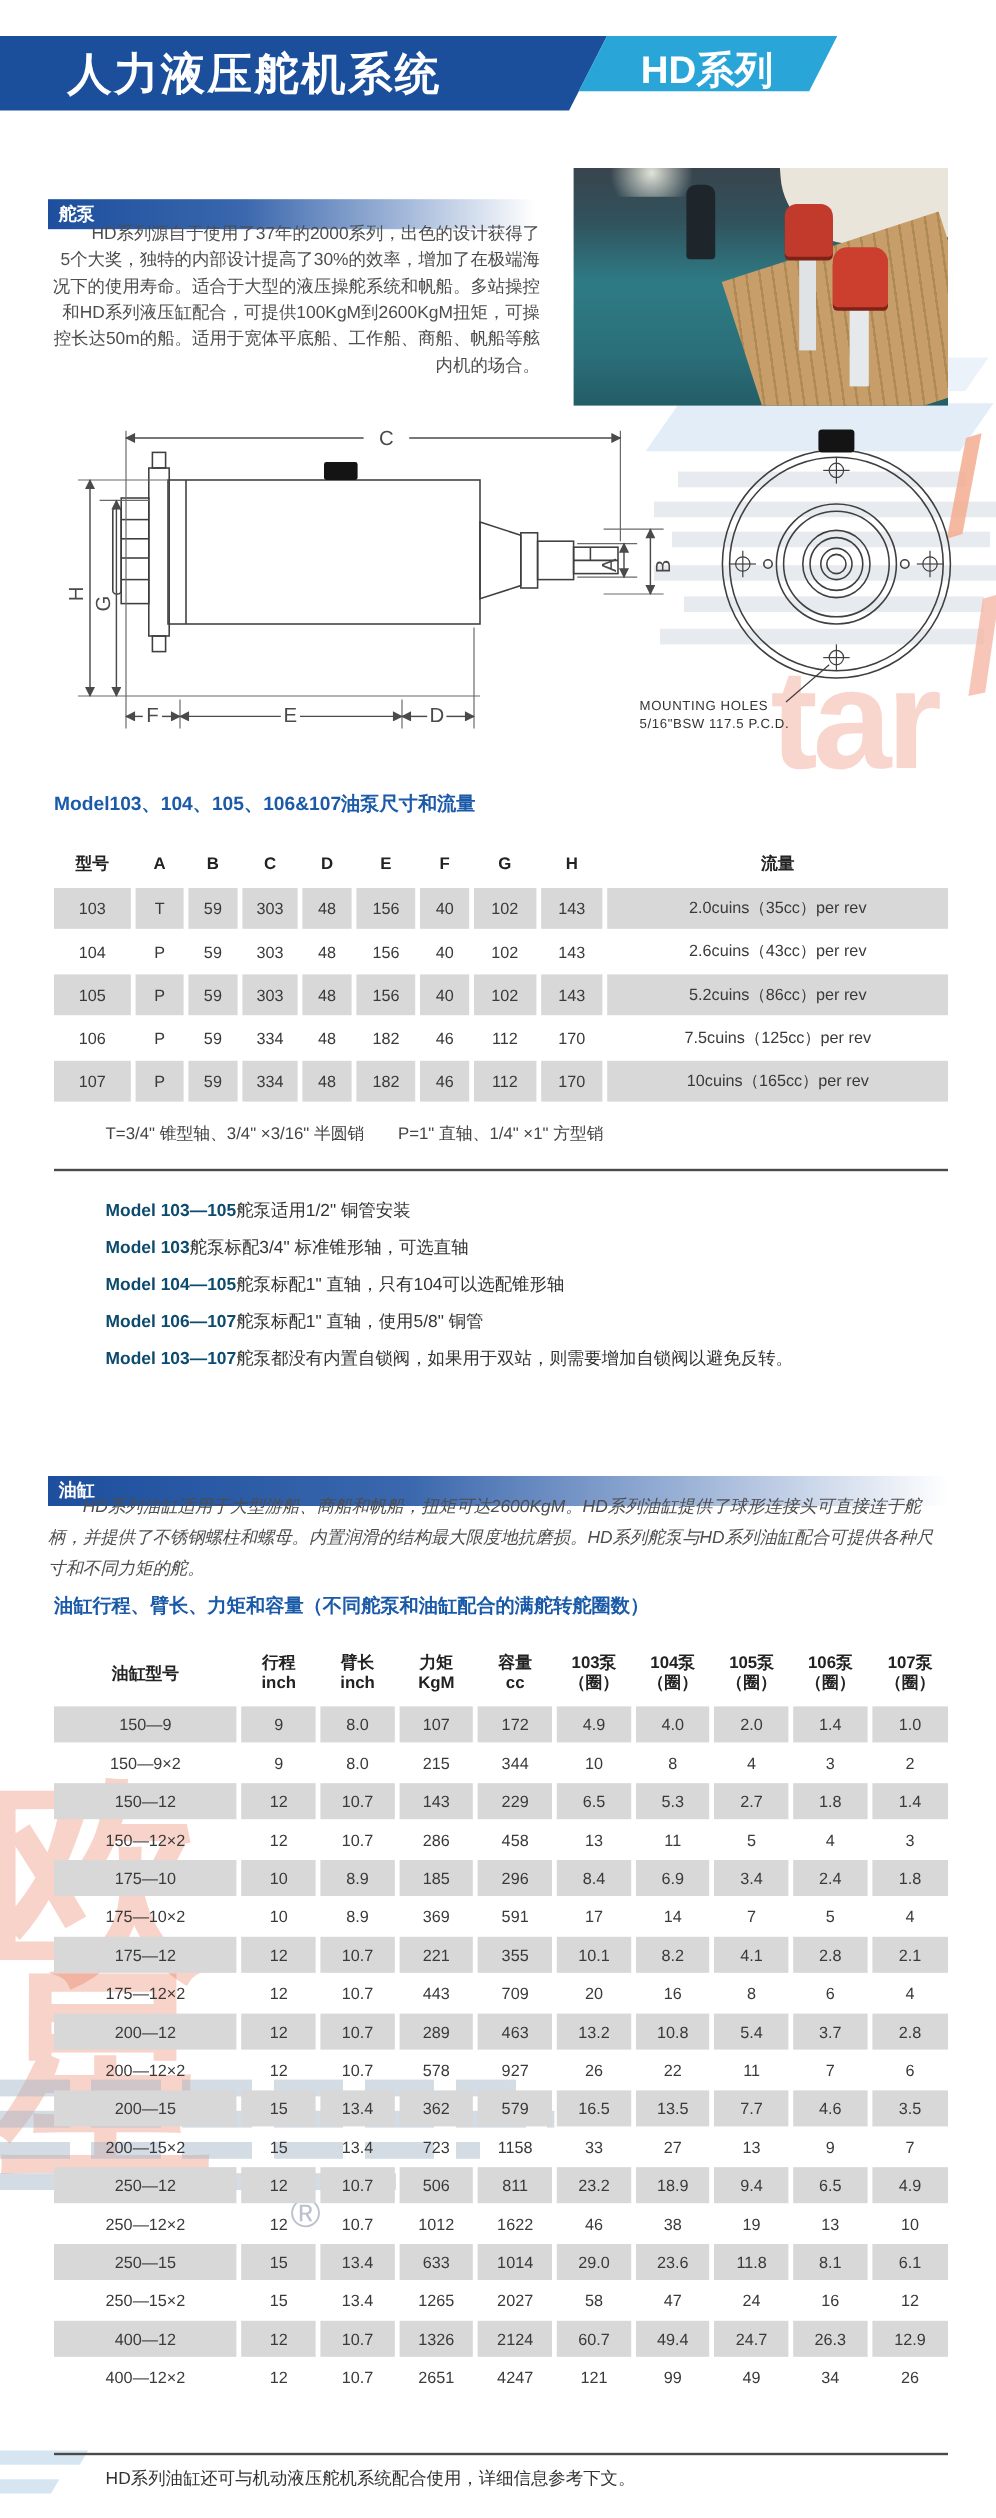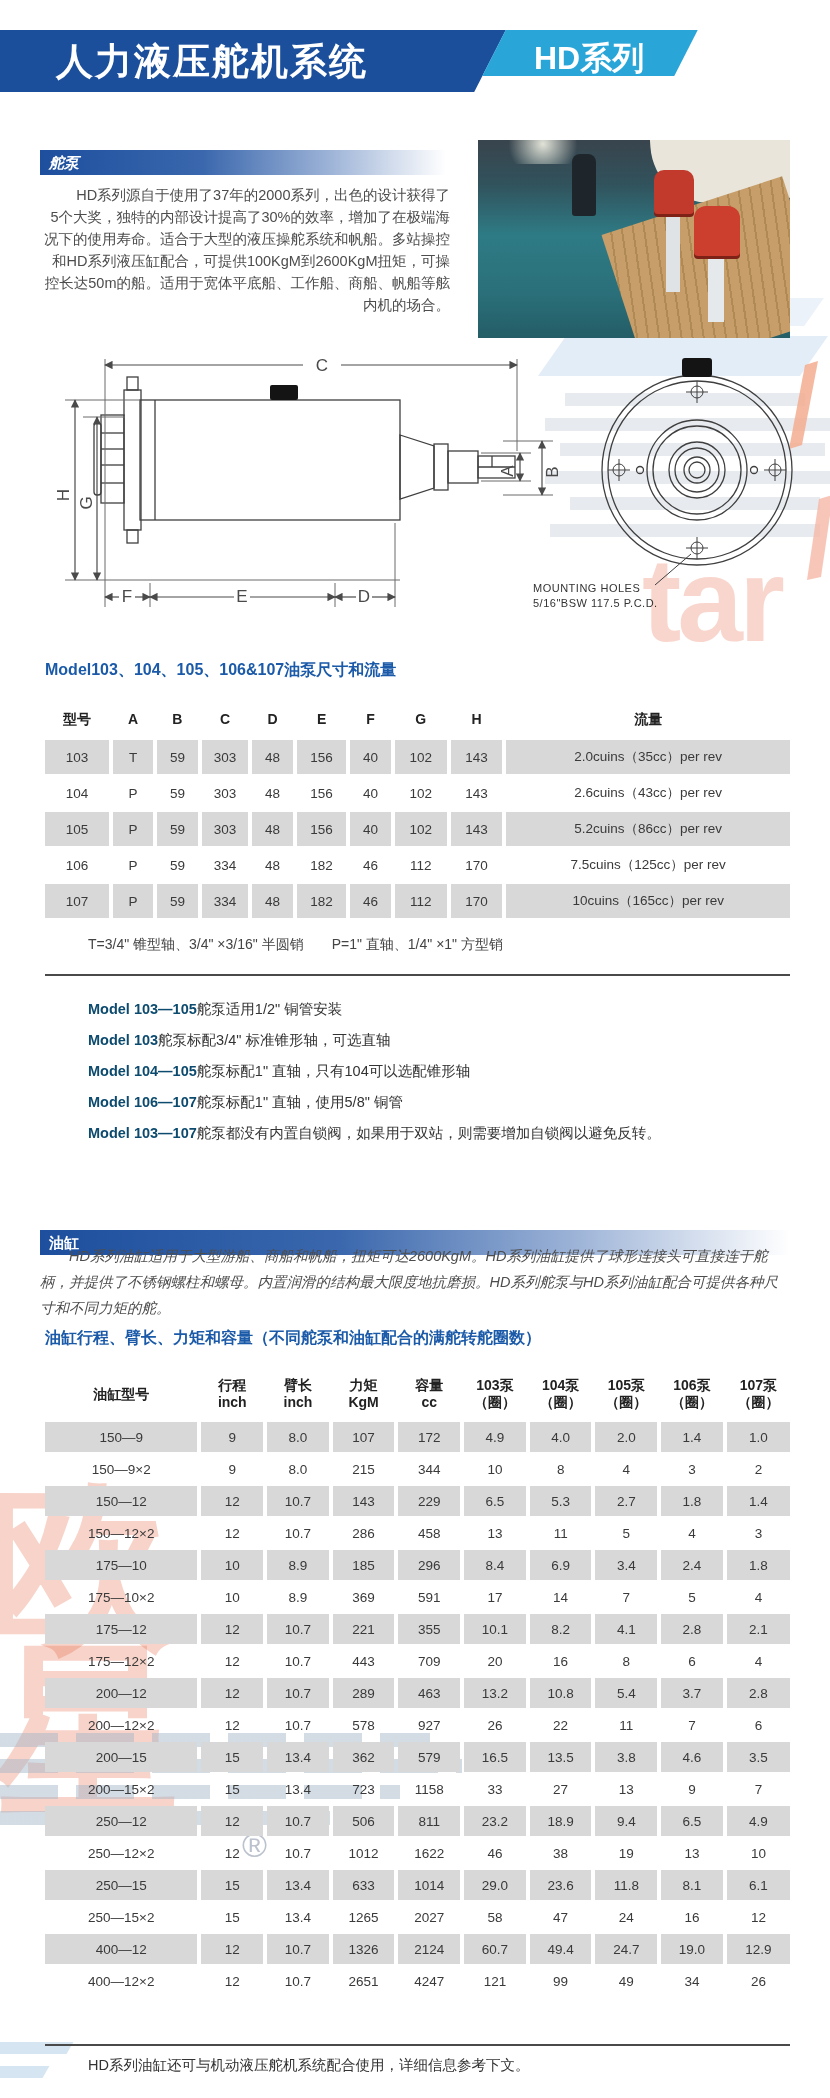--- a/index.html
+++ b/index.html
@@ -8,21 +8,21 @@
   .abs{position:absolute;}
   
   .hdr-band{left:-30px;top:30px;width:520px;height:62px;background:#1b4f9c;transform:skewX(-27deg);z-index:1;}
   .hdr-title{left:56px;top:37px;font-size:37px;font-weight:bold;color:#fff;letter-spacing:2px;z-index:2;}
   .hdr-badge{left:494px;top:30px;width:192px;height:46px;background:#2aa5d8;transform:skewX(-27deg);z-index:1;}
   .hdr-badge-label{left:534px;top:37px;font-size:32px;font-weight:bold;color:#fff;z-index:2;}
   
   .sec-banner{height:25px;line-height:25px;color:#fff;font-size:15px;font-weight:bold;
               padding-left:9px;box-sizing:border-box;z-index:2;
               background:linear-gradient(90deg,#1d4f9e 0%,#3a67ad 40%,#9fb5d8 72%,#ffffff 100%);}
-  #banner-pump{left:40px;top:150px;width:406px;font-style:italic;}
+  #banner-pump{left:40px;top:166px;width:406px;}
   #banner-cyl{left:40px;top:1230px;width:750px;}
   
   .para{font-size:14.5px;line-height:22px;color:#4d4d4d;text-indent:2em;margin:0;z-index:2;}
   #para-pump{left:40px;top:184px;width:410px;text-align:right;}
   #para-cyl{left:40px;top:1243px;width:752px;line-height:26px;font-style:italic;}
   
   #photo{left:478px;top:140px;width:312px;height:198px;overflow:hidden;z-index:2;
          background:linear-gradient(180deg,#39444d 0%,#31525c 22%,#2e7b85 48%,#2a6f79 78%,#245d66 100%);}
   .photo-light{position:absolute;background:radial-gradient(circle,rgba(255,255,240,.85),rgba(255,255,240,0) 70%);}
   #photo .hull{position:absolute;right:-12px;top:-8px;width:150px;height:70px;background:#e9e5da;border-radius:0 0 0 60px;transform:rotate(-4deg);}
@@ -510,21 +510,21 @@
           <td>6</td>
         </tr>
         <tr>
           <td>200—15</td>
           <td>15</td>
           <td>13.4</td>
           <td>362</td>
           <td>579</td>
           <td>16.5</td>
           <td>13.5</td>
-          <td>3.8</td>
+          <td>7.7</td>
           <td>4.6</td>
           <td>3.5</td>
         </tr>
         <tr>
           <td>200—15×2</td>
           <td>15</td>
           <td>13.4</td>
           <td>723</td>
           <td>1158</td>
           <td>33</td>
@@ -583,21 +583,21 @@
         </tr>
         <tr>
           <td>400—12</td>
           <td>12</td>
           <td>10.7</td>
           <td>1326</td>
           <td>2124</td>
           <td>60.7</td>
           <td>49.4</td>
           <td>24.7</td>
-          <td>19.0</td>
+          <td>26.3</td>
           <td>12.9</td>
         </tr>
         <tr>
           <td>400—12×2</td>
           <td>12</td>
           <td>10.7</td>
           <td>2651</td>
           <td>4247</td>
           <td>121</td>
           <td>99</td>

